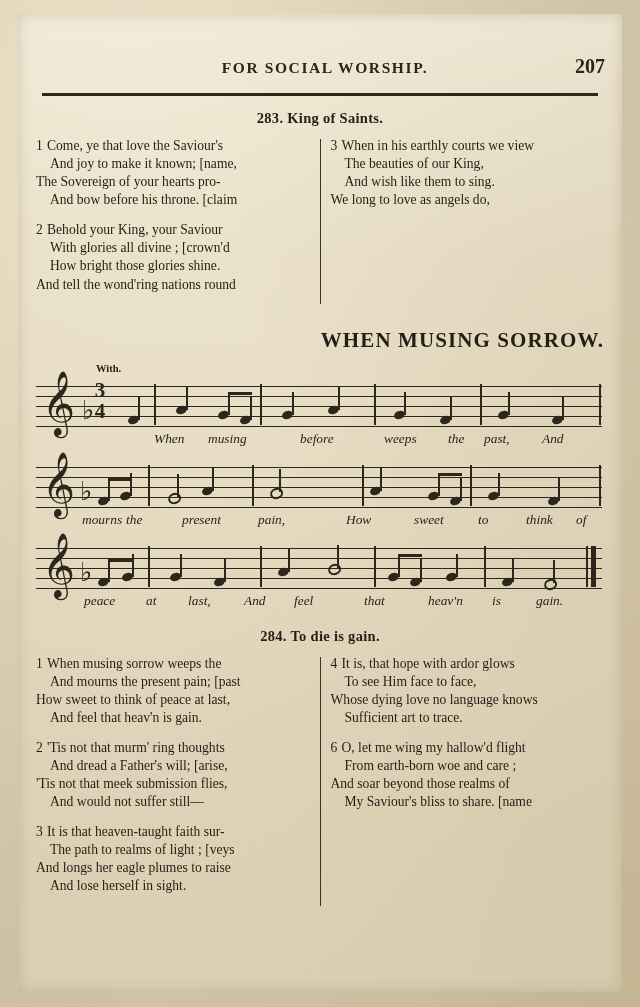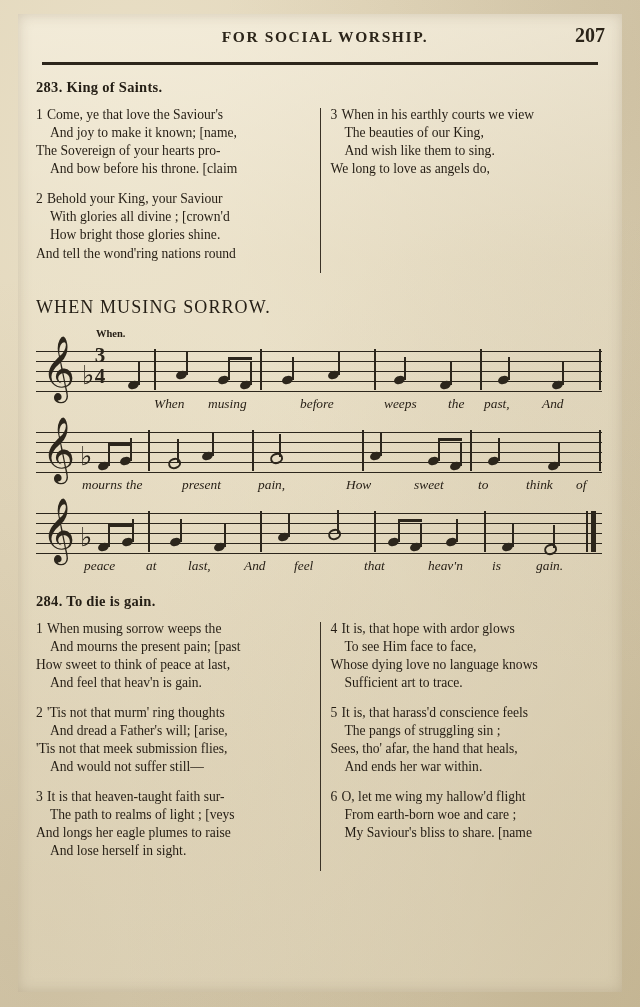--- a/index.html
+++ b/index.html
@@ -28,21 +28,21 @@
   .sheet{
     position:absolute;
     left:18px;top:14px;
     width:604px;height:978px;
     background:
       linear-gradient(180deg, rgba(246,240,224,0.75) 0%, rgba(238,230,208,0.55) 25%, rgba(235,226,202,0.45) 60%, rgba(228,218,192,0.55) 100%);
     box-shadow:0 0 14px rgba(120,100,70,0.25) inset;
   }
   .content{
     position:absolute;
-    left:36px;top:28px;
+    left:36px;top:59px;
     width:568px;
   }
   
   .runhead{
     position:relative;
     height:28px;
   }
   .runhead .title{
     text-align:center;
     font-size:15.5px;
@@ -59,31 +59,31 @@
     font-weight:bold;
     color:#2b2419;
   }
   .rule{
     height:3px;
     background:#2d261b;
     margin:6px 6px 14px 6px;
   }
   
   .hymn-head{
-    text-align:left;
+    text-align:center;
     font-size:14.5px;
     font-weight:bold;
     color:#241e15;
     margin:6px 0 10px 0;
     letter-spacing:0.3px;
   }
   .song-title{
-    text-align:left;
-    font-size:18px;
-    font-weight:normal;
+    text-align:right;
+    font-size:21px;
+    font-weight:bold;
     letter-spacing:1.1px;
     color:#241e15;
     margin:22px 0 10px 0;
   }
   
   .cols{
     display:flex;
     position:relative;
   }
   .cols .divider{
@@ -243,21 +243,21 @@
           <span class="ln ind">And wish like them to sing.</span>
           <span class="ln">We long to love as angels do,</span>
         </div>
       </div>
     </div>
 
     <div class="song-title">WHEN MUSING SORROW.</div>
 
     <div class="music">
 
-      <div class="solo-label">When.</div>
+      <div class="solo-label">With.</div>
 
       <div class="stave-wrap">
         <div class="stave">
           <div class="line" style="top:11px"></div>
           <div class="line" style="top:21px"></div>
           <div class="line" style="top:31px"></div>
           <div class="line" style="top:41px"></div>
           <div class="line" style="top:51px"></div>
 
           <div class="clef">𝄞</div>
@@ -461,27 +461,22 @@
       <div class="divider"></div>
 
       <div class="col">
         <div class="stanza">
           <span class="ln"><span class="num">4</span><span>It is, that hope with ardor glows</span></span>
           <span class="ln ind">To see Him face to face,</span>
           <span class="ln">Whose dying love no language knows</span>
           <span class="ln ind">Sufficient art to trace.</span>
         </div>
         <div class="stanza">
-          <span class="ln"><span class="num">5</span><span>It is, that harass'd conscience feels</span></span>
-          <span class="ln ind">The pangs of struggling sin ;</span>
-          <span class="ln">Sees, tho' afar, the hand that heals,</span>
-          <span class="ln ind">And ends her war within.</span>
-        </div>
-        <div class="stanza">
           <span class="ln"><span class="num">6</span><span>O, let me wing my hallow'd flight</span></span>
           <span class="ln ind">From earth-born woe and care ;</span>
+          <span class="ln">And soar  beyond  those  realms  of</span>
           <span class="ln ind">My Saviour's bliss to share. [name</span>
         </div>
       </div>
     </div>
 
   </div>
 </div>
 
 </body></html>

